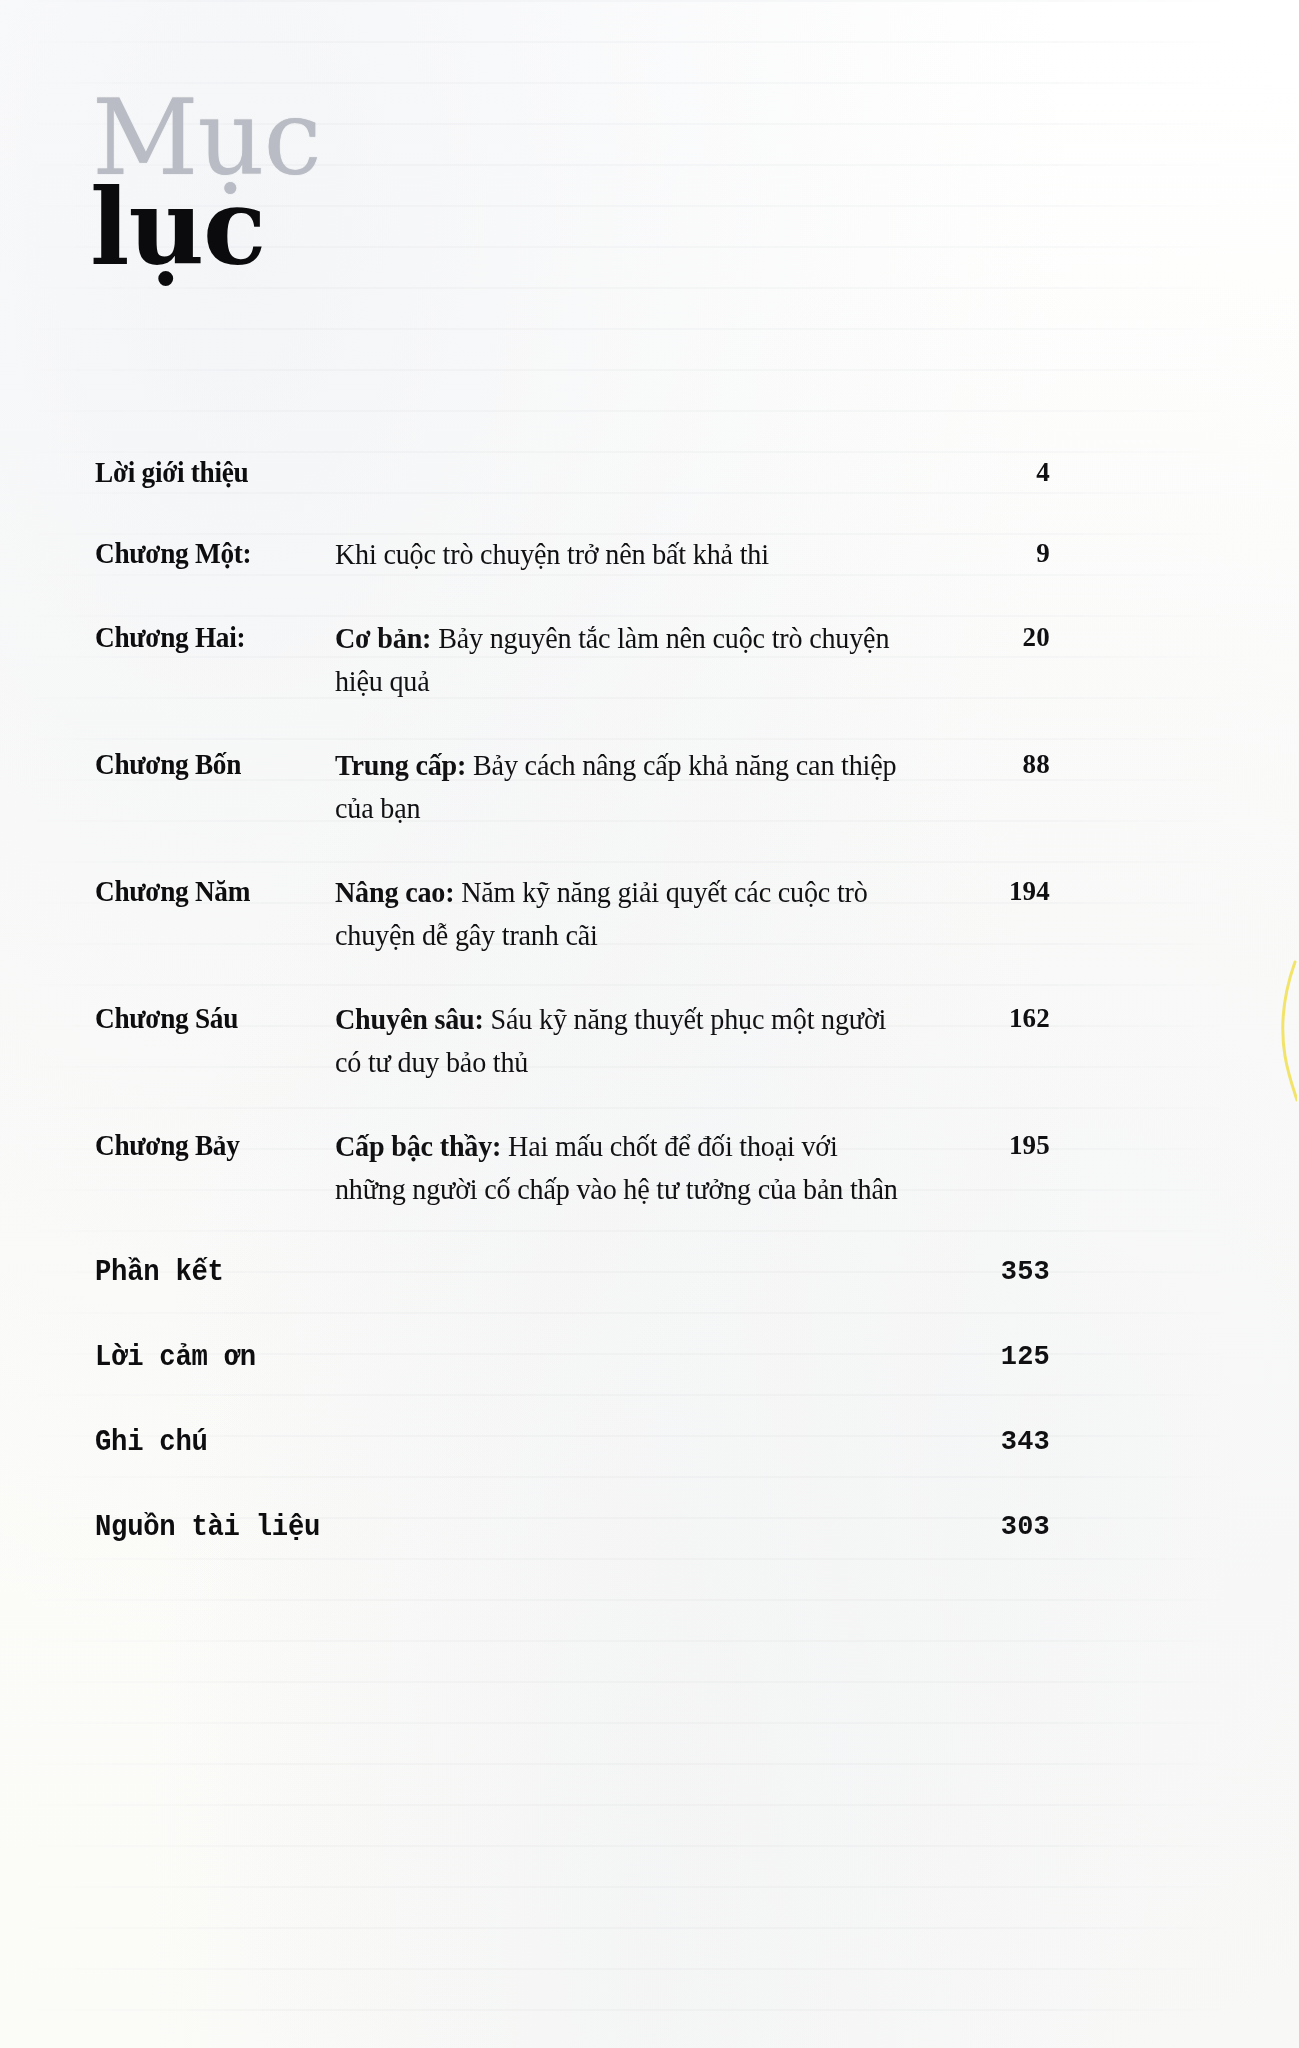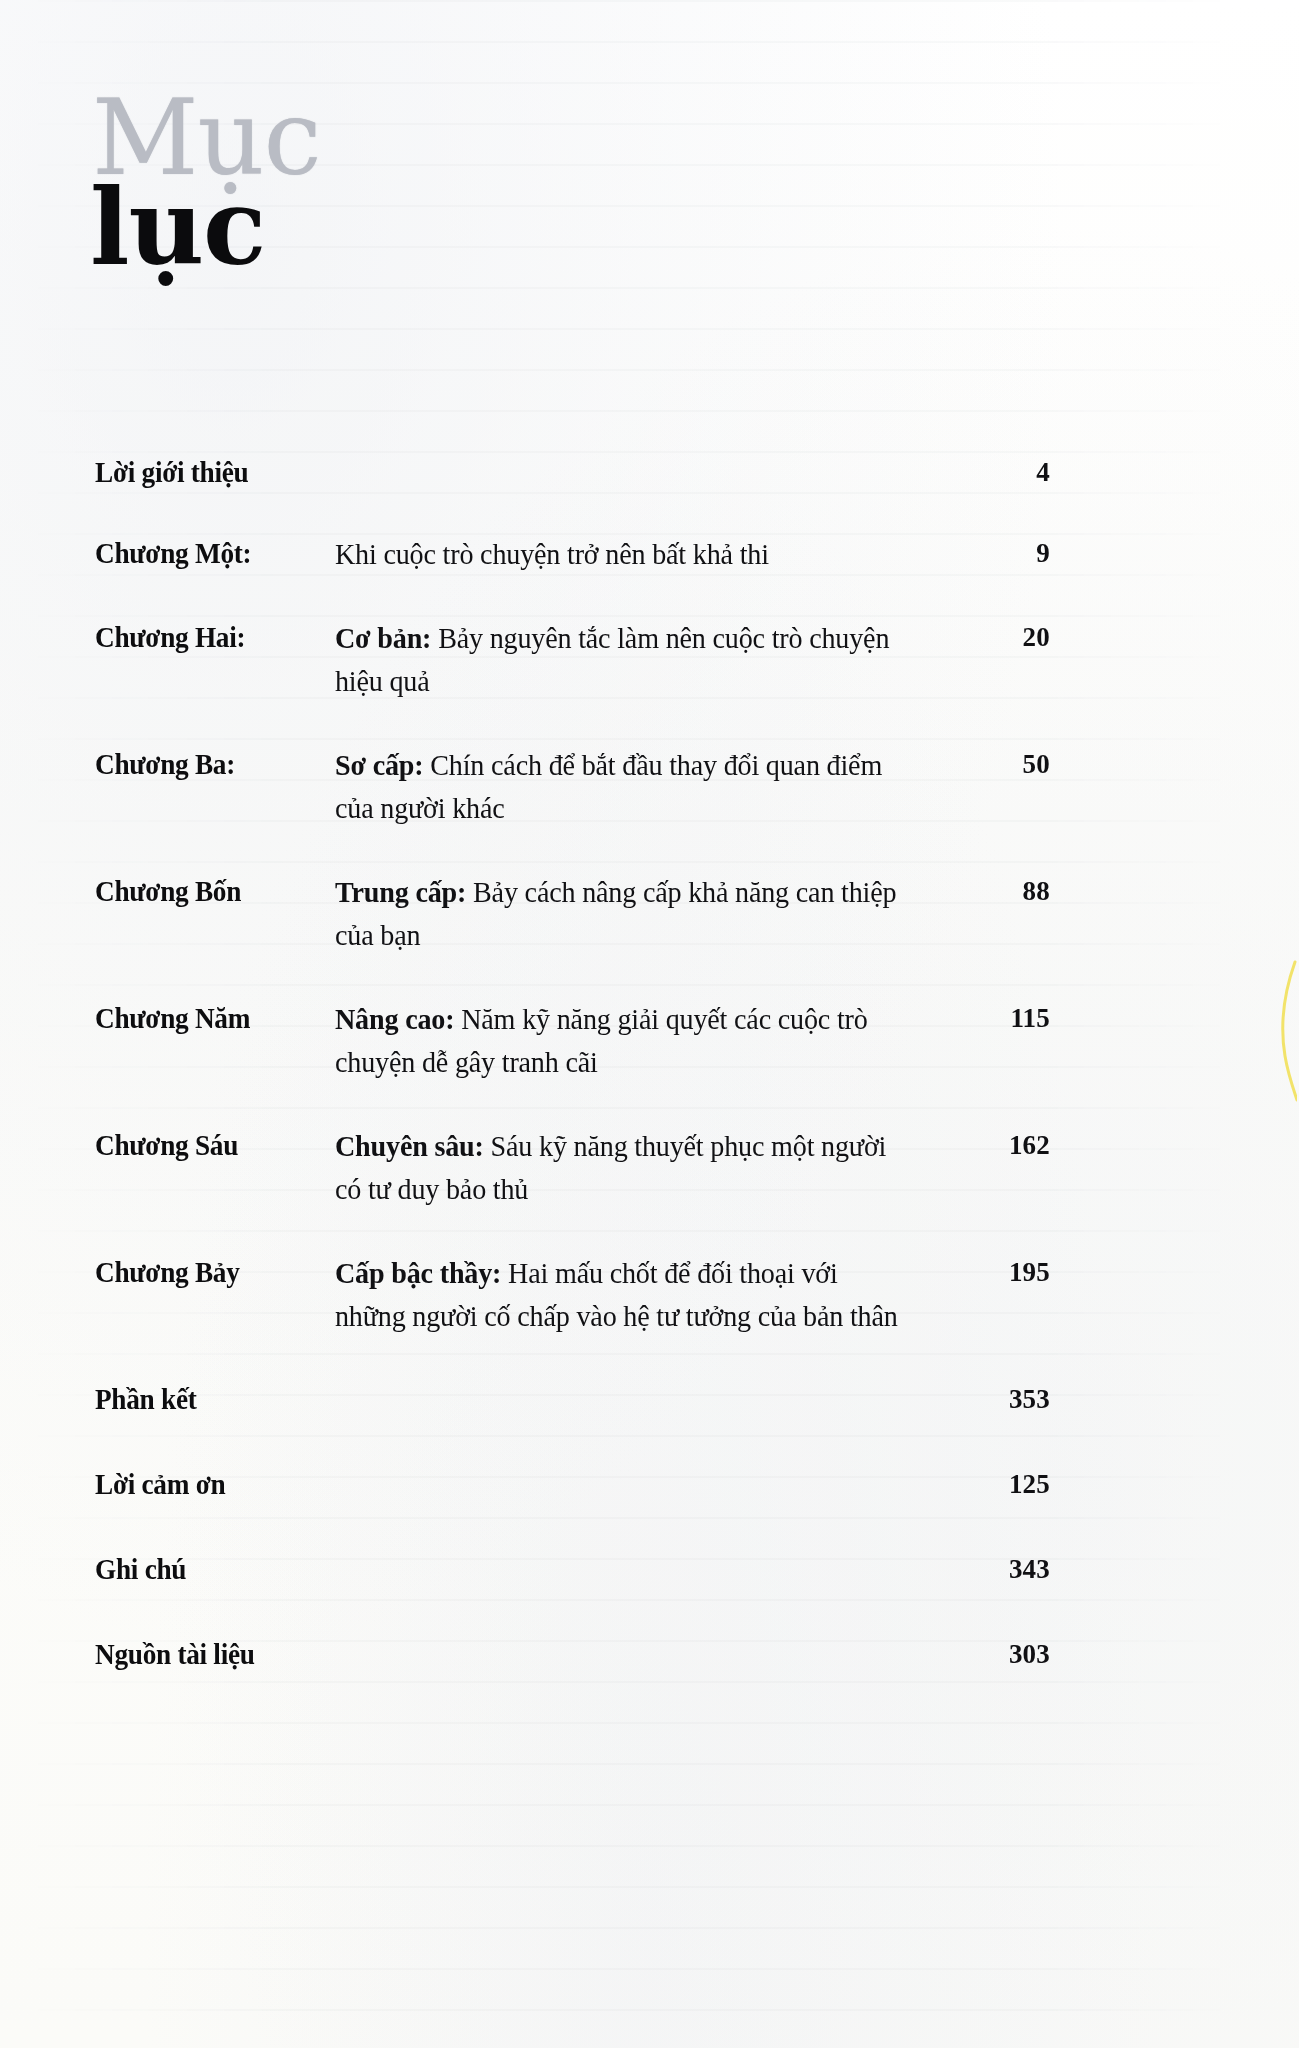--- a/index.html
+++ b/index.html
@@ -151,21 +151,21 @@
   .toc-row.simple .toc-label {
     flex: 0 0 auto;
   }
   .toc-row.simple .toc-title {
     flex: 1 1 auto;
   }
   .toc-row.simple .toc-page {
     flex: 0 0 90px;
   }
 
-  .back-matter { margin-top: 14px; }
+  .back-matter { margin-top: 14px; font-family: Liberation Mono, monospace; }
   .back-matter .toc-row { margin-bottom: 44px; }
 </style>
 </head>
 <body>
 
 <div class="paper-texture"></div>
 <div class="bleed-through"></div>
 <div class="edge-mark">
   <svg width="26" height="150" viewBox="0 0 26 150" fill="none" xmlns="http://www.w3.org/2000/svg">
     <path d="M24 2 C14 30, 8 60, 14 96 C17 114, 22 128, 26 140" stroke="#f2e36a" stroke-width="3" fill="none" stroke-linecap="round"></path>
@@ -192,36 +192,31 @@
       <div class="toc-title"><span class="lead"></span><span class="rest">Khi cuộc trò chuyện trở nên bất khả thi</span></div>
       <div class="toc-page">9</div>
     </div>
 
     <div class="toc-row">
       <div class="toc-label">Chương Hai:</div>
       <div class="toc-title"><span class="lead">Cơ bản:</span><span class="rest"> Bảy nguyên tắc làm nên cuộc trò chuyện hiệu quả</span></div>
       <div class="toc-page">20</div>
     </div>
 
-    <div class="toc-row">
-      <div class="toc-label">Chương Ba:</div>
-      <div class="toc-title"><span class="lead">Sơ cấp:</span><span class="rest"> Chín cách để bắt đầu thay đổi quan điểm của người khác</span></div>
-      <div class="toc-page">50</div>
-    </div>
 
     <div class="toc-row">
       <div class="toc-label">Chương Bốn</div>
       <div class="toc-title"><span class="lead">Trung cấp:</span><span class="rest"> Bảy cách nâng cấp khả năng can thiệp của bạn</span></div>
       <div class="toc-page">88</div>
     </div>
 
     <div class="toc-row">
       <div class="toc-label">Chương Năm</div>
       <div class="toc-title"><span class="lead">Nâng cao:</span><span class="rest"> Năm kỹ năng giải quyết các cuộc trò chuyện dễ gây tranh cãi</span></div>
-      <div class="toc-page">115</div>
+      <div class="toc-page">194</div>
     </div>
 
     <div class="toc-row">
       <div class="toc-label">Chương Sáu</div>
       <div class="toc-title"><span class="lead">Chuyên sâu:</span><span class="rest"> Sáu kỹ năng thuyết phục một người có tư duy bảo thủ</span></div>
       <div class="toc-page">162</div>
     </div>
 
     <div class="toc-row">
       <div class="toc-label">Chương Bảy</div>

